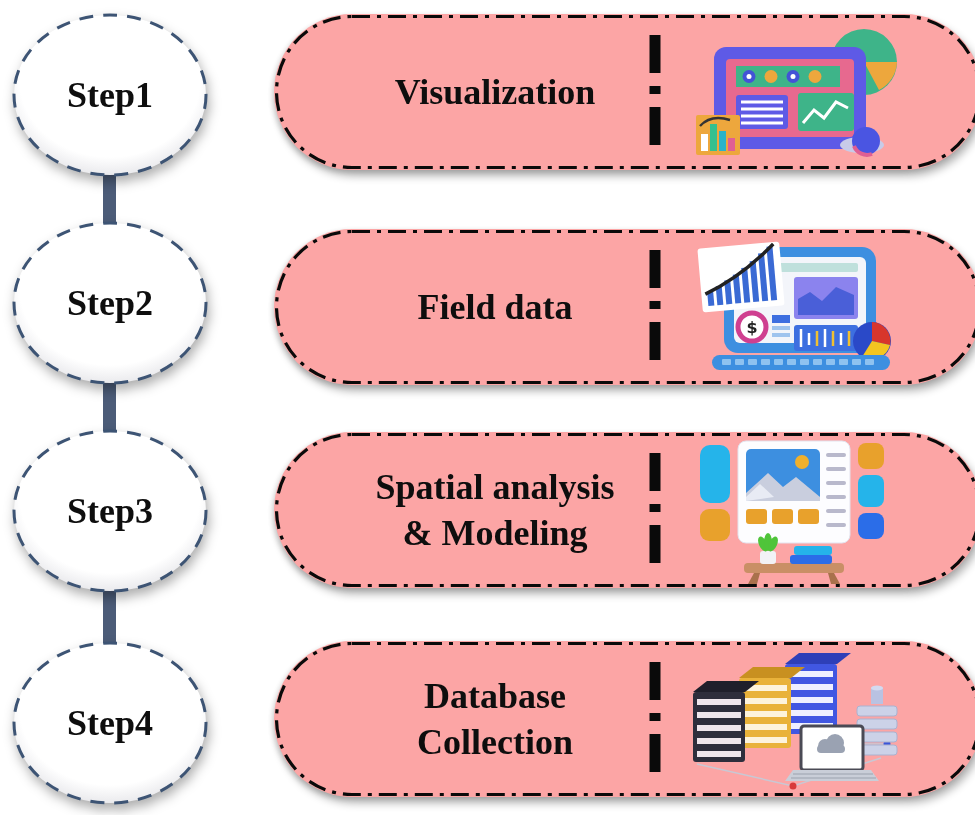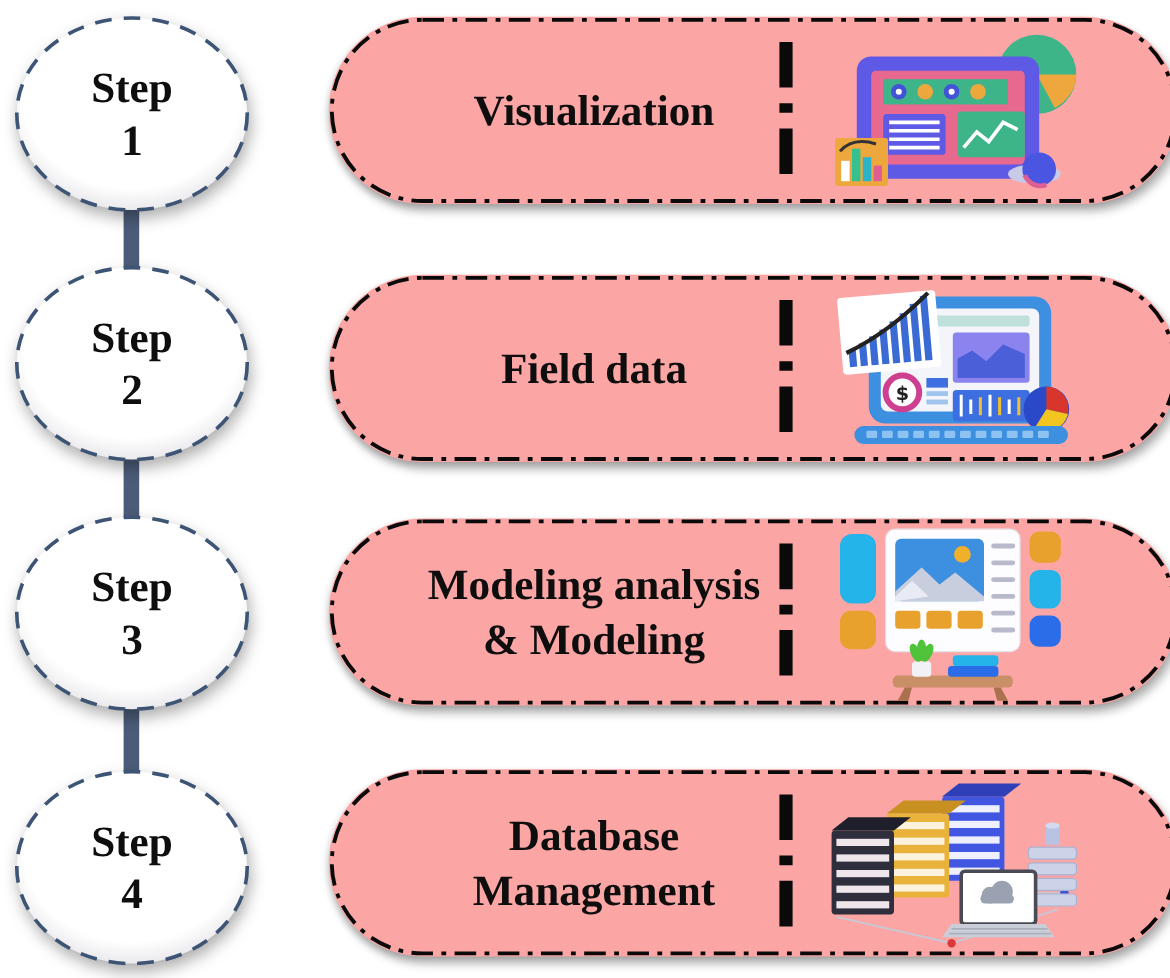--- a/index.html
+++ b/index.html
@@ -11,21 +11,21 @@
   .connector{
     position:absolute;left:103px;top:95px;width:13px;height:630px;
     background:#4c5c78;z-index:0;
   }
   
   .circle{
     position:absolute;left:10px;width:200px;height:170px;z-index:2;
   }
   .circle svg{position:absolute;inset:0;filter:drop-shadow(2px 6px 6px rgba(0,0,0,0.32));}
   .circle .label{
-    position:absolute;inset:0;display:flex;flex-direction:column;
+    position:absolute;inset:0;display:flex;flex-direction:row;
     align-items:center;justify-content:center;
     font-weight:bold;font-size:36px;line-height:44px;color:#0e0e0e;text-align:center;
   }
   .circle .label span{display:block;}
   .c1{top:10px;} .c2{top:218px;} .c3{top:426px;} .c4{top:638px;}
   
   .pill{
     position:absolute;left:274px;width:708px;height:156px;z-index:1;
     background:#fca5a5;border-radius:78px;
     box-shadow:3px 6px 8px rgba(0,0,0,0.30), -2px 2px 5px rgba(0,0,0,0.12);
@@ -213,21 +213,21 @@
       </g>
     </svg>
   </div>
 </div>
 
 <div class="pill p3">
   <svg class="border-svg" viewBox="0 0 708 156">
     <rect x="2.5" y="2.5" width="703" height="151" rx="75.5" fill="none" stroke="#0a0a0a" stroke-width="3.2" stroke-dasharray="18 7 4 7"></rect>
   </svg>
   <div class="title">
-    <span>Modeling analysis</span>
+    <span>Spatial analysis</span>
     <span>&amp; Modeling</span>
   </div>
   <svg class="divider" viewBox="0 0 18 122">
     <line x1="9" y1="4" x2="9" y2="118" stroke="#0a0a0a" stroke-width="11" stroke-dasharray="38 13 8 13"></line>
   </svg>
   <div class="icon-box">
     <svg width="212" height="150" viewBox="0 0 210 150">
       <rect x="14" y="10" width="30" height="58" rx="10" fill="#25b4ea"></rect>
       <rect x="14" y="74" width="30" height="32" rx="9" fill="#e8a12c"></rect>
       <rect x="52" y="6" width="112" height="102" rx="8" fill="#fdfdff" stroke="#e3e3ee"></rect>
@@ -263,21 +263,21 @@
     </svg>
   </div>
 </div>
 
 <div class="pill p4">
   <svg class="border-svg" viewBox="0 0 708 156">
     <rect x="2.5" y="2.5" width="703" height="151" rx="75.5" fill="none" stroke="#0a0a0a" stroke-width="3.2" stroke-dasharray="18 7 4 7"></rect>
   </svg>
   <div class="title">
     <span>Database</span>
-    <span>Management</span>
+    <span>Collection</span>
   </div>
   <svg class="divider" viewBox="0 0 18 122">
     <line x1="9" y1="4" x2="9" y2="118" stroke="#0a0a0a" stroke-width="11" stroke-dasharray="38 13 8 13"></line>
   </svg>
   <div class="icon-box">
     <svg width="220" height="150" viewBox="0 0 220 150">
       <polyline points="16,120 112,142 200,114" fill="none" stroke="#c8c8d4" stroke-width="1.5"></polyline>
       <line x1="150" y1="100" x2="206" y2="100" stroke="#c8c8d4" stroke-width="1.5"></line>
       <circle cx="112" cy="142" r="3.5" fill="#d83a3a"></circle>
       <circle cx="206" cy="100" r="3.5" fill="#3a55d8"></circle>

